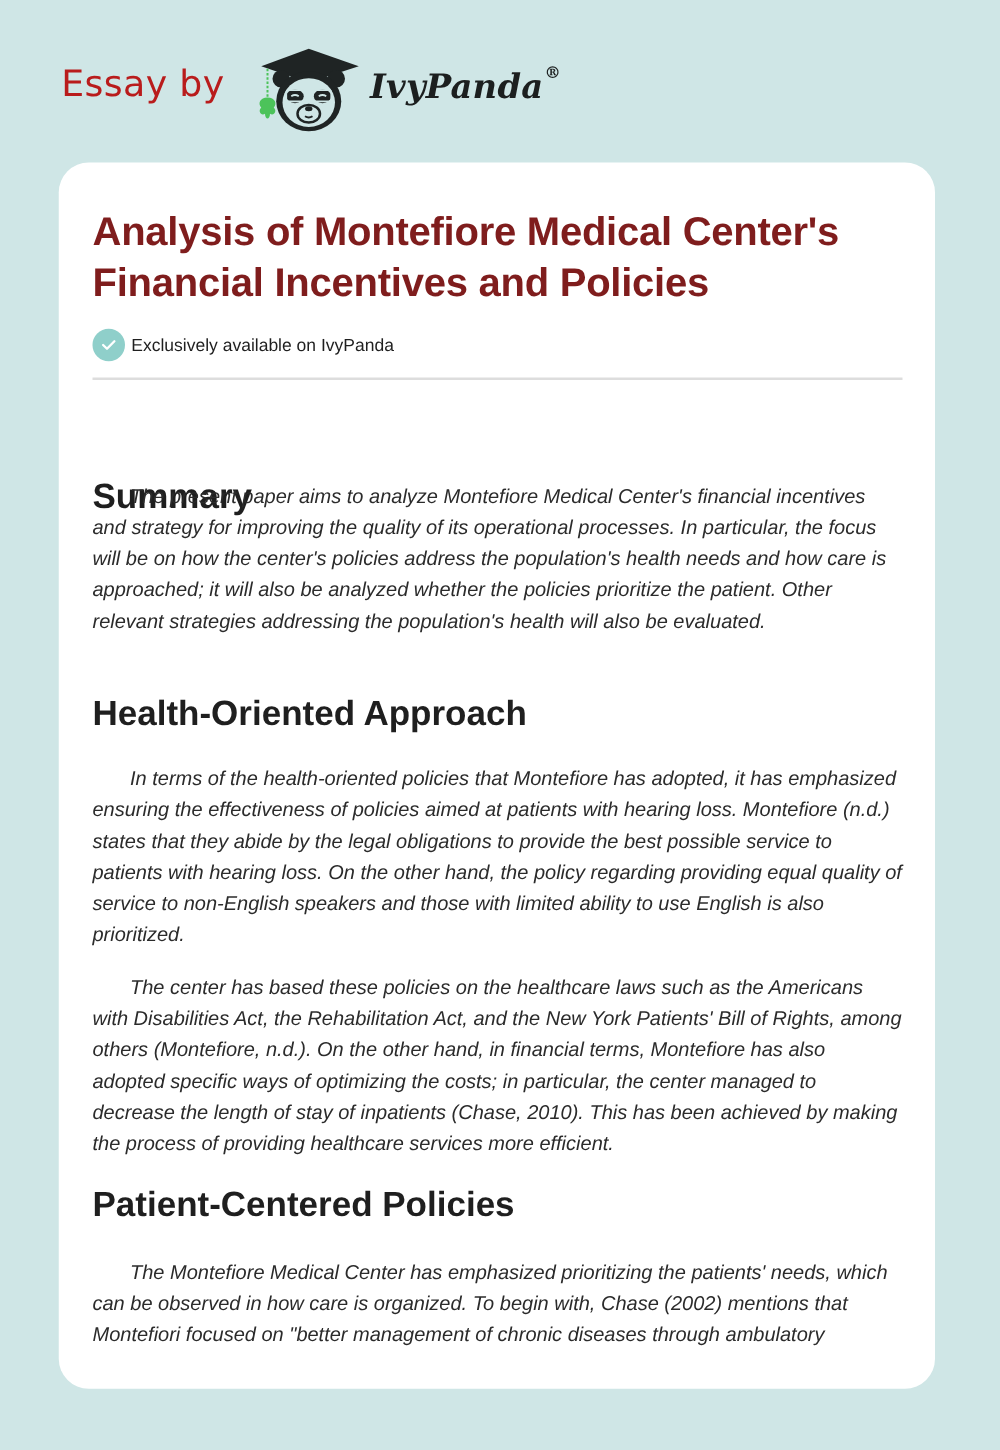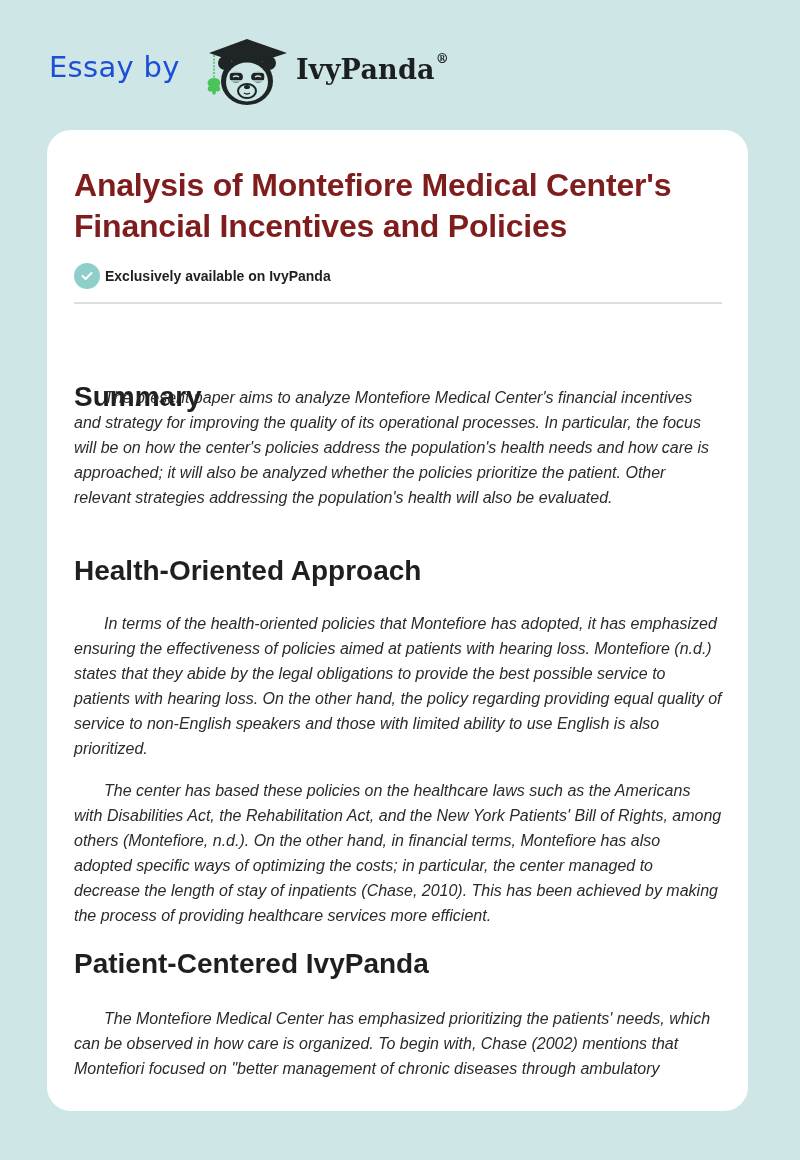--- a/index.html
+++ b/index.html
@@ -17,36 +17,37 @@
     .header {
       position: absolute;
       left: 0; top: 0;
       width: 800px; height: 130px;
     }
     .essay-by {
       position: absolute;
       left: 49px; top: 50px;
       font-family: "DejaVu Sans", sans-serif;
       font-size: 29px;
-      color: #1d4ed8;
+      color: #b91c1c;
       letter-spacing: 0.3px;
     }
     .logo-icon {
       position: absolute;
       left: 203px; top: 36px;
       width: 88px; height: 72px;
     }
     .wordmark {
       position: absolute;
       left: 296px; top: 54px;
       font-family: "DejaVu Serif", serif;
       font-weight: bold;
       font-size: 27px;
       color: #1c1f1f;
       letter-spacing: 0.2px;
+      font-style: italic;
     }
     .wordmark sup {
       font-size: 13px;
       vertical-align: top;
       position: relative;
       top: -3px;
       margin-left: 1px;
     }
     .card {
       position: absolute;
@@ -83,21 +84,21 @@
       width: 26px; height: 26px;
       border-radius: 50%;
       background: #8fcfca;
       display: flex;
       align-items: center;
       justify-content: center;
       margin-right: 5px;
     }
     .exclusive-text {
       font-family: "Liberation Sans", sans-serif;
-      font-weight: bold;
+      font-weight: normal;
       font-size: 14px;
       color: #1f1f1f;
     }
     .divider {
       position: absolute;
       left: 0; top: 172px;
       width: 648px; height: 2px;
       background: #dddddd;
     }
     .section-heading {
@@ -175,17 +176,17 @@
 
     <div class="divider"></div>
 
     <h2 class="section-heading" style="top:207px;margin-top:43px;">Summary</h2>
     <p class="para" style="top:255px;">The present paper aims to analyze Montefiore Medical Center's financial incentives and strategy for improving the quality of its operational processes. In particular, the focus will be on how the center's policies address the population's health needs and how care is approached; it will also be analyzed whether the policies prioritize the patient. Other relevant strategies addressing the population's health will also be evaluated.</p>
 
     <h2 class="section-heading" style="top:424px;">Health-Oriented Approach</h2>
     <p class="para" style="top:481px;">In terms of the health-oriented policies that Montefiore has adopted, it has emphasized ensuring the effectiveness of policies aimed at patients with hearing loss. Montefiore (n.d.) states that they abide by the legal obligations to provide the best possible service to patients with hearing loss. On the other hand, the policy regarding providing equal quality of service to non-English speakers and those with limited ability to use English is also prioritized.</p>
     <p class="para" style="top:648px;">The center has based these policies on the healthcare laws such as the Americans with Disabilities Act, the Rehabilitation Act, and the New York Patients' Bill of Rights, among others (Montefiore, n.d.). On the other hand, in financial terms, Montefiore has also adopted specific ways of optimizing the costs; in particular, the center managed to decrease the length of stay of inpatients (Chase, 2010). This has been achieved by making the process of providing healthcare services more efficient.</p>
 
-    <h2 class="section-heading" style="top:817px;">Patient-Centered IvyPanda</h2>
+    <h2 class="section-heading" style="top:817px;">Patient-Centered Policies</h2>
     <p class="para" style="top:876px;">The Montefiore Medical Center has emphasized prioritizing the patients' needs, which can be observed in how care is organized. To begin with, Chase (2002) mentions that Montefiori focused on "better management of chronic diseases through ambulatory</p>
 
   </div>
 </div>
 
 </body></html>

